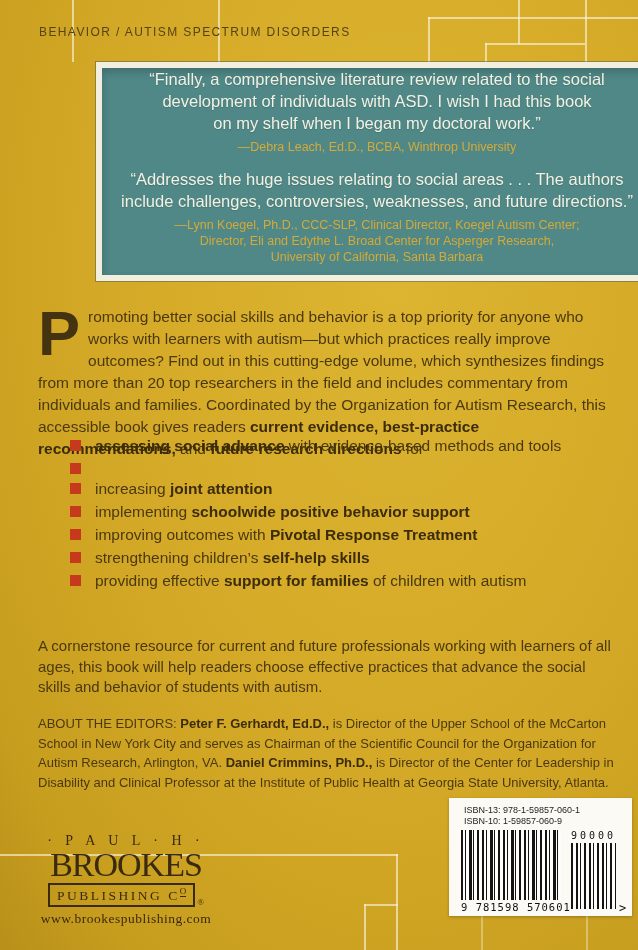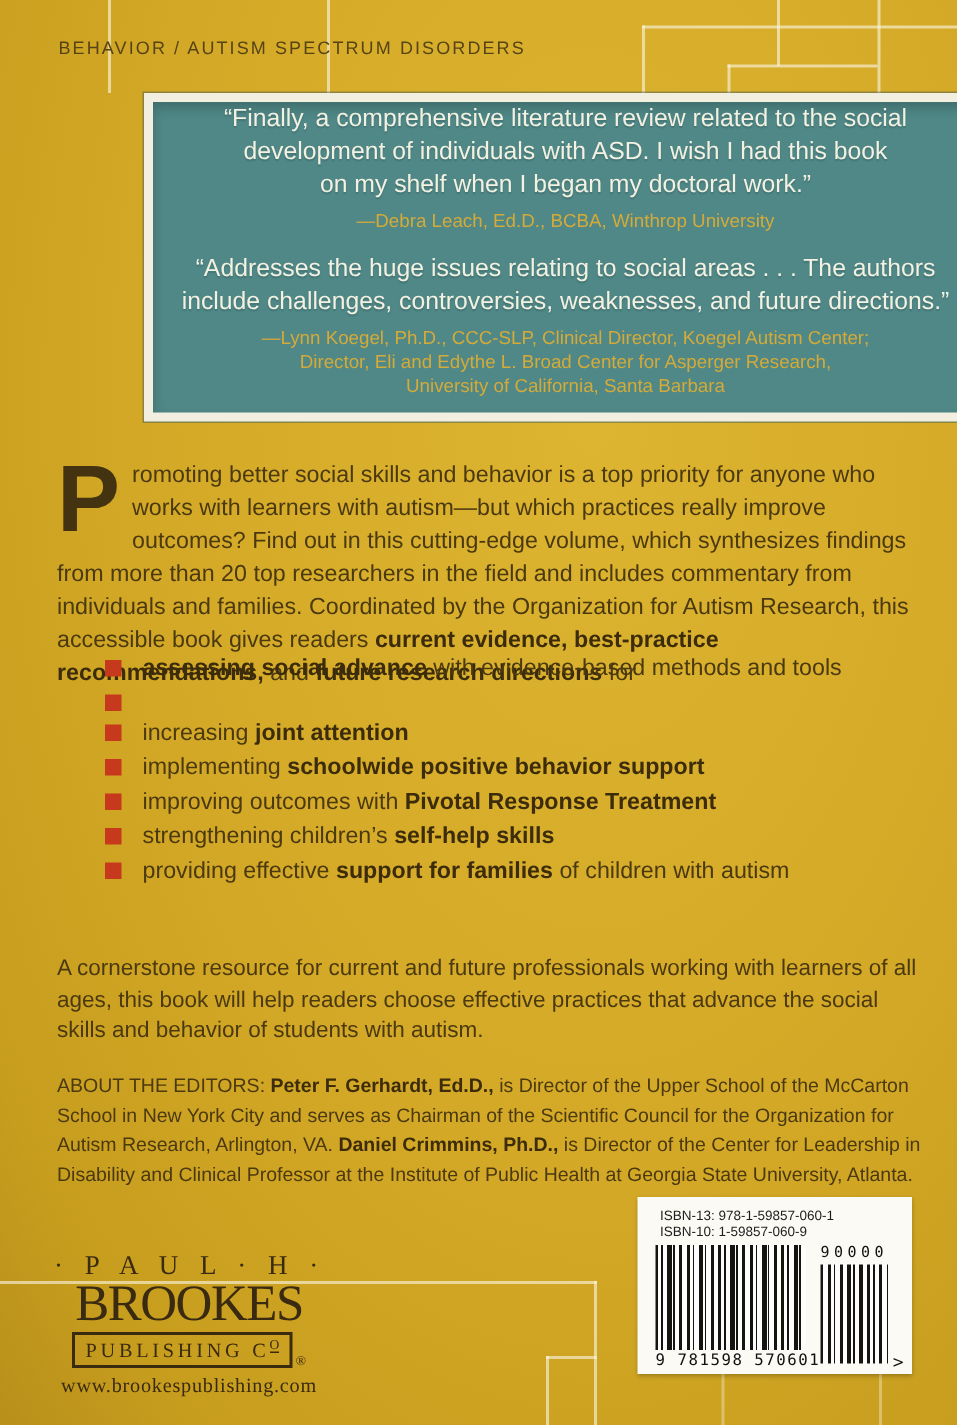--- a/index.html
+++ b/index.html
@@ -67,33 +67,33 @@
   .about{
     position:absolute;left:38px;top:714px;width:578px;
     font-size:13px;line-height:19.5px;color:#4b3910;
   }
 
   .logo{
     position:absolute;left:36px;top:833px;width:180px;
     color:#3a2a10;text-align:center;
     font-family:"Liberation Serif",serif;
   }
-  .logo-top{font-size:18px;letter-spacing:5px;white-space:nowrap;}
+  .logo-top{font-size:14px;letter-spacing:5px;white-space:nowrap;}
   .logo-main{font-size:34px;letter-spacing:-1px;line-height:32px;font-weight:normal;white-space:nowrap;}
   .logo-box-row{display:flex;justify-content:center;align-items:flex-end;margin-top:2px;}
   .logo-box{
     border:2px solid #3a2a10;padding:1px 7px;
     font-size:13.5px;letter-spacing:2.5px;white-space:nowrap;
   }
   .sup-o{font-size:9px;vertical-align:super;letter-spacing:0;border-bottom:1px solid #3a2a10;}
   .reg{font-size:9px;margin-left:2px;}
   .logo-site{font-size:13.5px;margin-top:4px;letter-spacing:.5px;white-space:nowrap;}
 
   .barcode{
-    position:absolute;left:425px;top:798px;width:183px;height:118px;
+    position:absolute;left:449px;top:798px;width:183px;height:118px;
     background:#fbfaf5;
     box-shadow:0 1px 3px rgba(0,0,0,.25);
     box-sizing:border-box;
     padding:7px 8px 5px 12px;
   }
   .isbn{font-size:9px;line-height:11px;color:#1d1d1d;padding-left:3px;}
   .bars-row{display:flex;margin-top:3px;}
   .main-code{width:100px;}
   .bars{background-color:#fff;}
   .bars-main{

